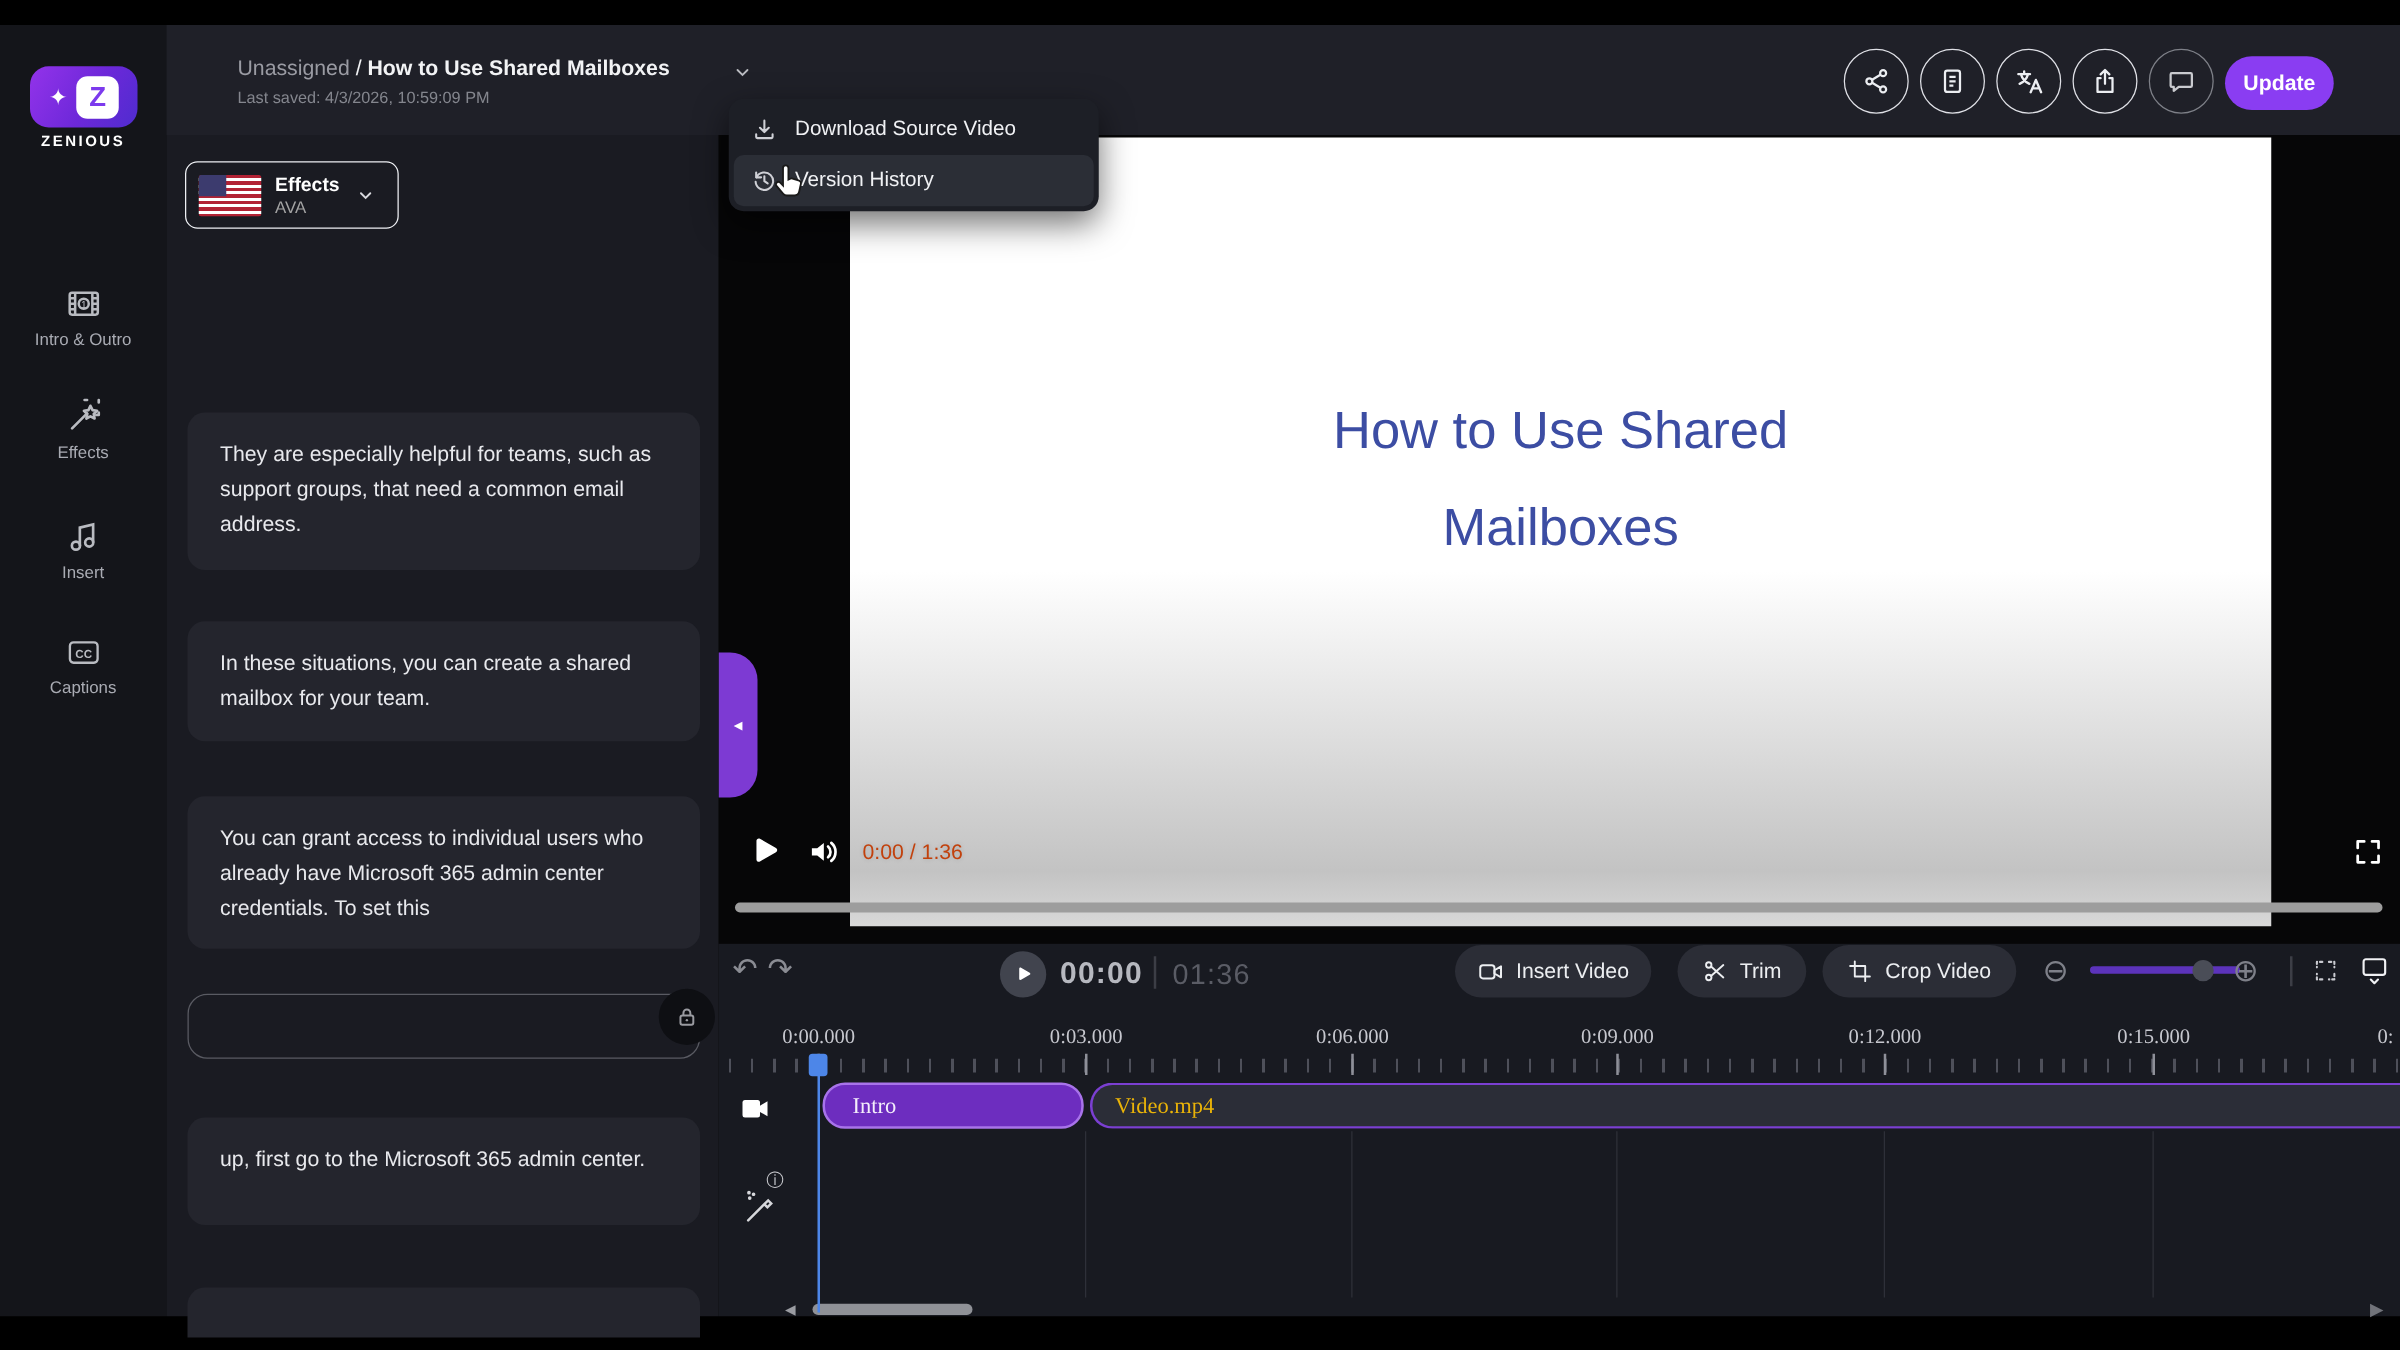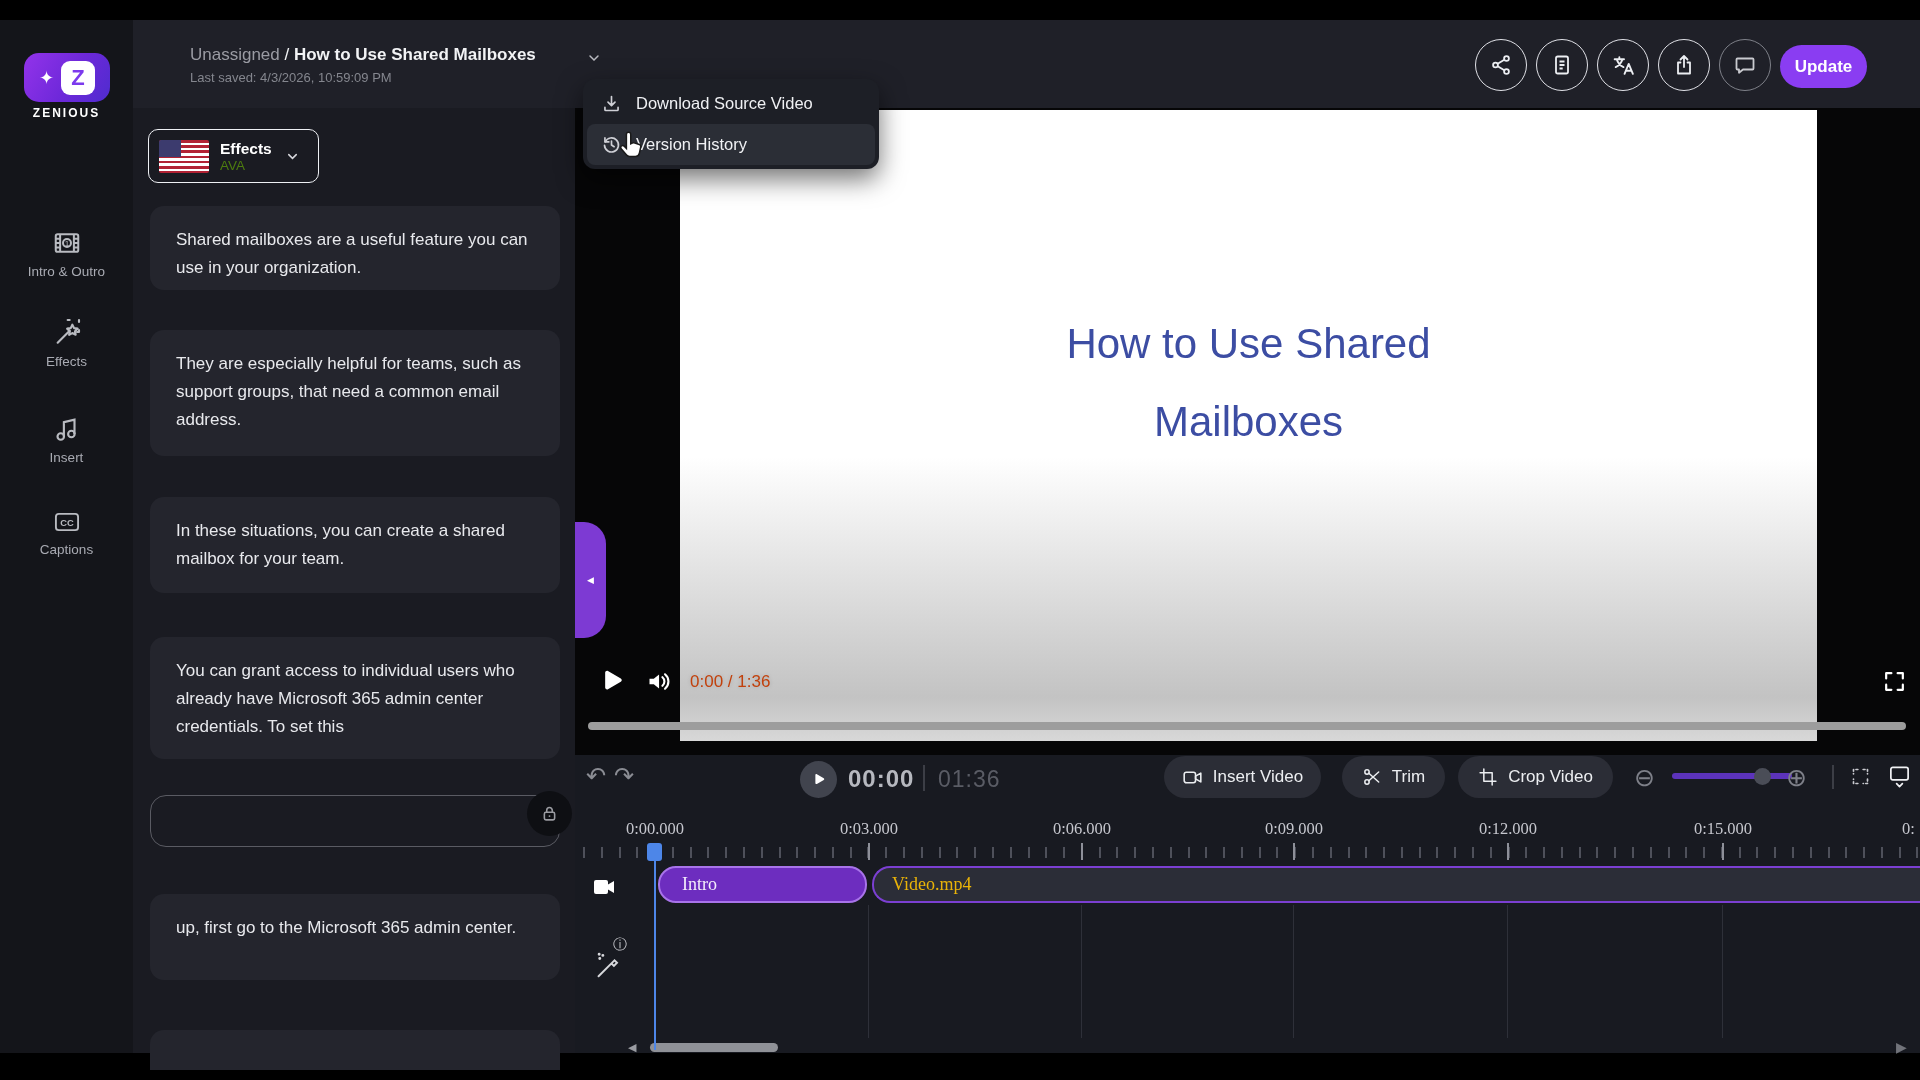--- a/index.html
+++ b/index.html
@@ -41,21 +41,21 @@
   .menu-item { height:41px; display:flex; align-items:center; gap:14px; padding:0 14px; color:#f0f1f4; font-size:16.5px; border-radius:8px; }
   .menu-item .mi { color:#cfd0d6; display:flex; }
   .menu-hl { background:#2b2e36; }
 
   
   .lang-box { left:148px; top:129px; width:171px; height:54px; border:1.5px solid #eef0f4; border-radius:10px; display:flex; align-items:center; padding:0 10px; gap:11px; }
   .flag { width:50px; height:33px; position:relative; overflow:hidden; border-radius:2px;
     background:repeating-linear-gradient(180deg,#b22234 0 2.6px,#fff 2.6px 5.2px); }
   .flag:before { content:""; position:absolute; left:0; top:0; width:22px; height:17px; background:#3c3b6e; }
   .lang-name { color:#fff; font-size:15.5px; font-weight:bold; line-height:18px; }
-  .lang-voice { color:#4d7c0f; font-size:13.5px; }
+  .lang-voice { color:#a3a3a3; font-size:13.5px; }
   .card { left:150px; width:410px; background:#24252d; border-radius:14px; color:#e8e9ed; font-size:17px; line-height:28px; padding:20px 26px; }
   .seg-input { left:150px; top:795px; width:410px; height:52px; border:1px solid #5a5b63; border-radius:16px; background:transparent; }
   .lock-wrap { left:527px; top:791px; width:45px; height:45px; border-radius:50%; background:#0e0f13; display:flex; align-items:center; justify-content:center; color:#9a9ba1; }
 
   
   .collapse-tab { left:575px; top:522px; width:31px; height:116px; background:#7d3ad3; border-radius:0 22px 22px 0; display:flex; align-items:center; justify-content:center; color:#fff; }
   .video-frame { left:680px; top:110px; width:1137px; height:631px;
     background:linear-gradient(180deg,#ffffff 0%,#ffffff 55%,#c3c3c3 93%,#d8d8d8 100%); }
   .video-title { left:0; top:195px; width:100%; display:flex; justify-content:center; }
   .video-title span { width:470px; text-align:center; color:#3c4da3; font-size:42px; line-height:78px; }
@@ -239,23 +239,20 @@
       <div class="lang-name">Effects</div>
       <div class="lang-voice">AVA</div>
     </span>
     <span style="color:#d8d9de;margin-left:2px">
       <svg width="15" height="15" viewBox="0 0 24 24" fill="none" stroke="currentColor" stroke-width="2.4" stroke-linecap="round">
           <path d="M6 9l6 6 6-6"></path>
         </svg>
     </span>
   </div>
 
-  <div class="abs card" style="top:206px;height:84px">
-    <span>Shared mailboxes are a useful feature you can use in your organization.</span>
-  </div>
   <div class="abs card" style="top:330px;height:126px">
     <span>They are especially helpful for teams, such as support groups, that need a common email address.</span>
   </div>
   <div class="abs card" style="top:497px;height:96px">
     <span>In these situations, you can create a shared mailbox for your team.</span>
   </div>
   <div class="abs card" style="top:637px;height:122px">
     <span>You can grant access to individual users who already have Microsoft 365 admin center credentials. To set this</span>
   </div>
 

